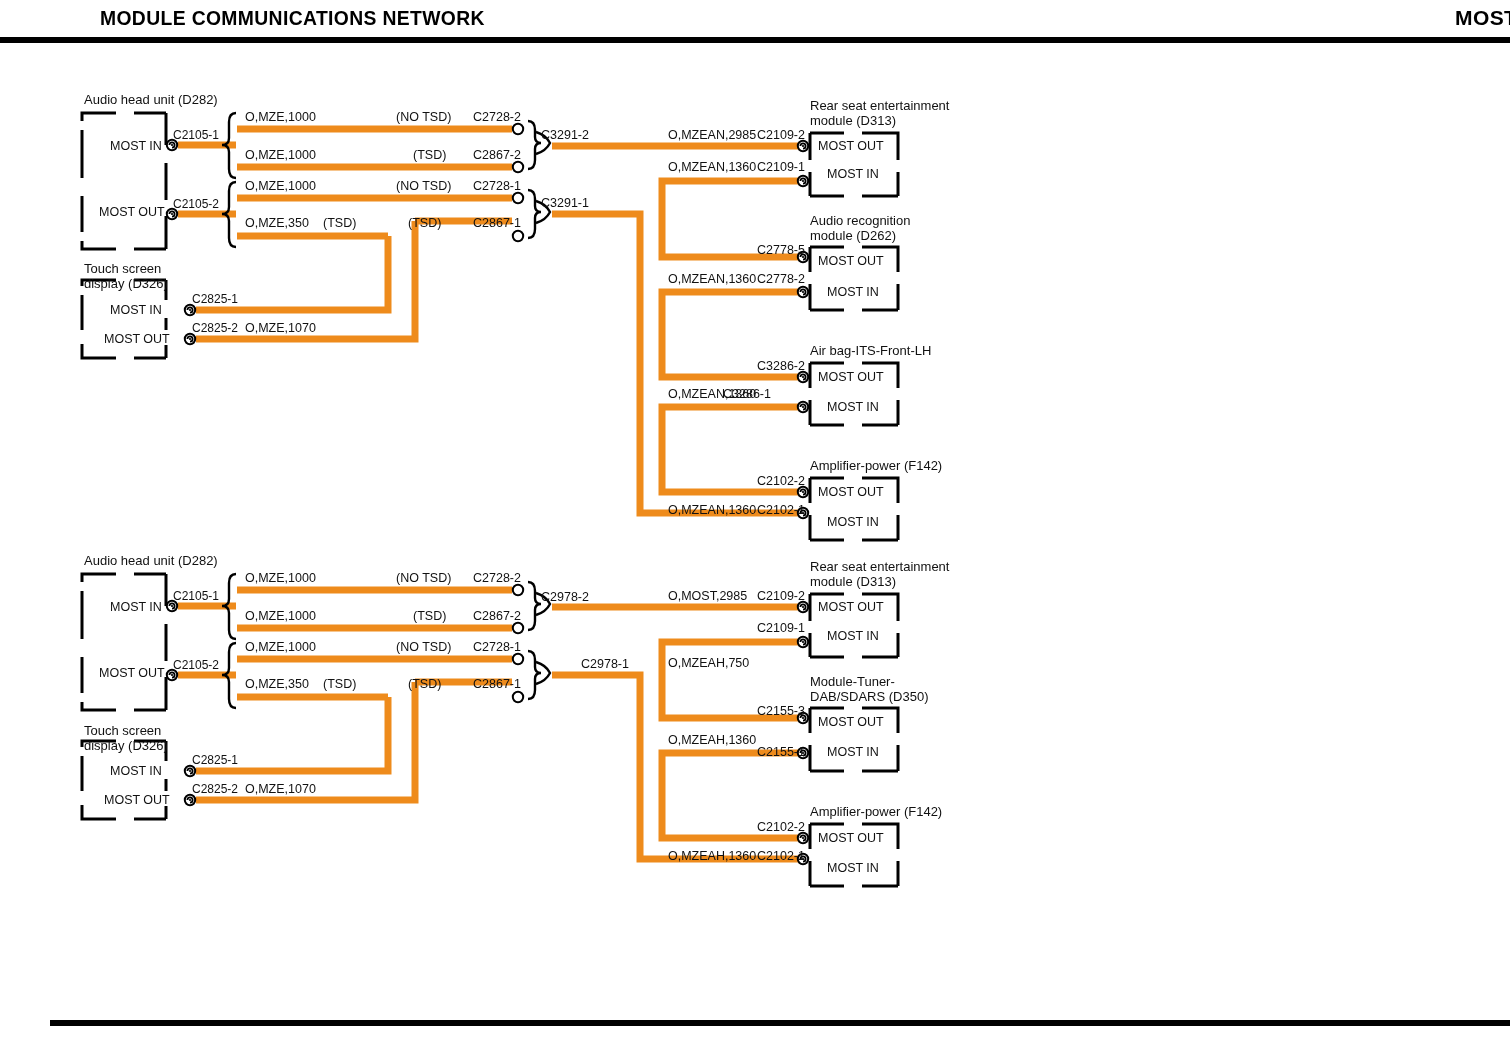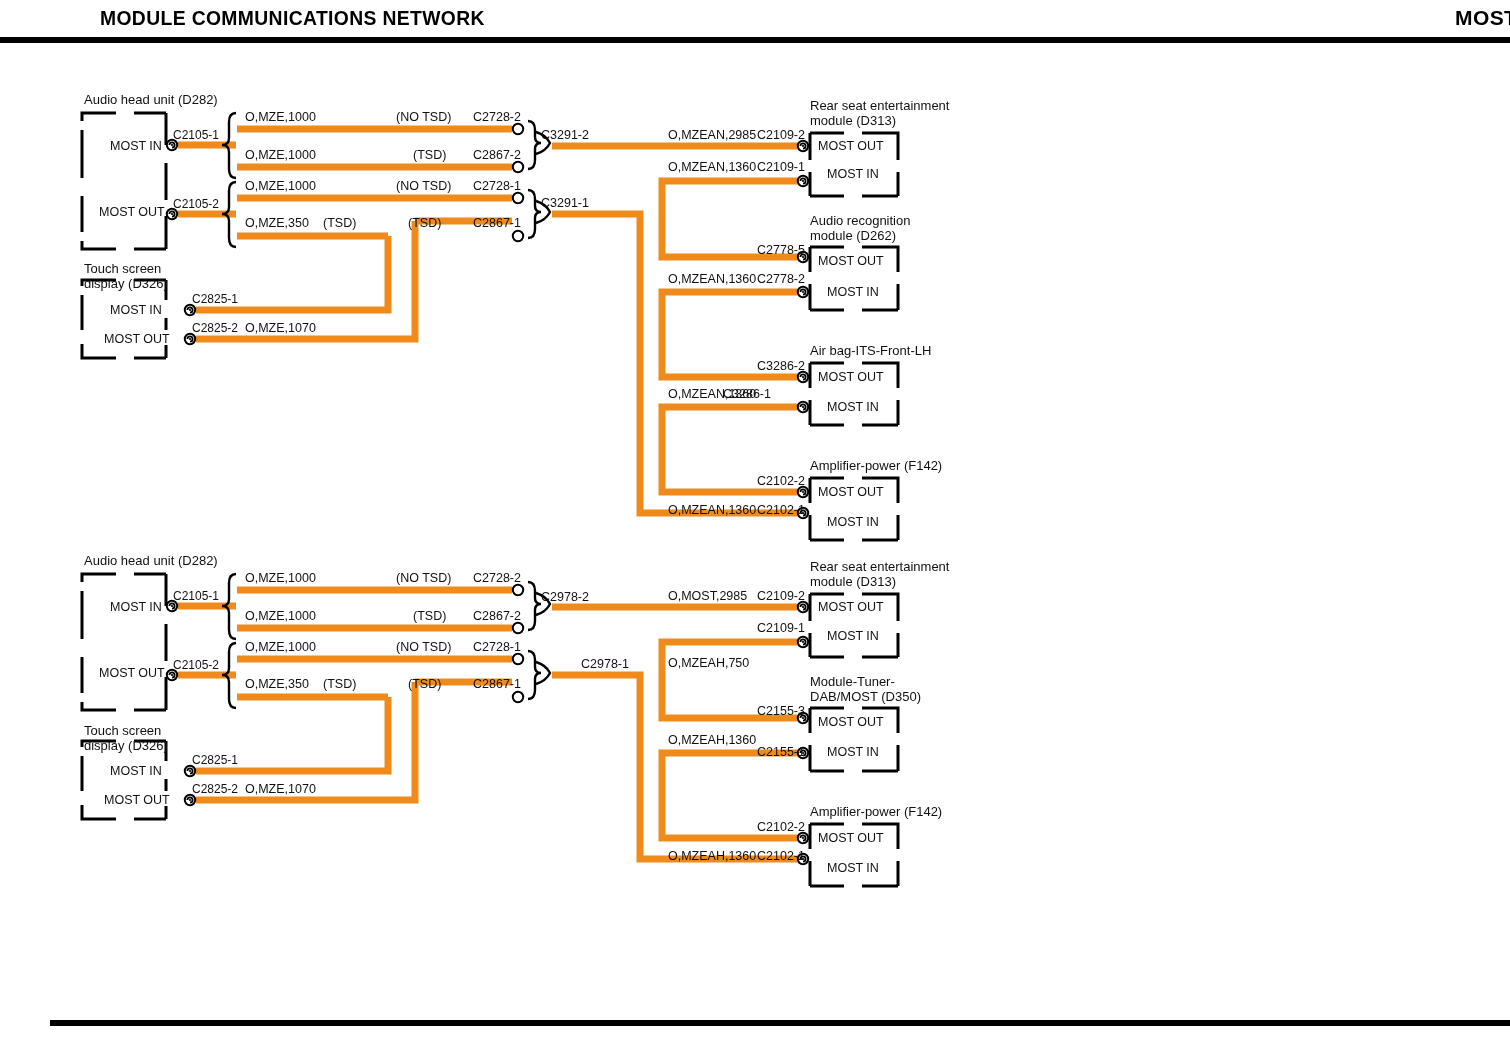--- a/index.html
+++ b/index.html
@@ -332,21 +332,21 @@
 
   <div class="lbl" style="left:541px;top:590px;">C2978-2</div>
   <div class="lbl" style="left:541px;top:657px;margin-left:40px;">C2978-1</div>
 
   <div class="lbl mod" style="left:810px;top:560px;">Rear seat entertainment</div>
   <div class="lbl mod" style="left:810px;top:575px;">module (D313)</div>
   <div class="lbl port" style="left:818px;top:600px;">MOST OUT</div>
   <div class="lbl port" style="left:827px;top:629px;">MOST IN</div>
 
   <div class="lbl mod" style="left:810px;top:675px;">Module-Tuner-</div>
-  <div class="lbl mod" style="left:810px;top:690px;">DAB/MOST (D350)</div>
+  <div class="lbl mod" style="left:810px;top:690px;">DAB/SDARS (D350)</div>
   <div class="lbl port" style="left:818px;top:715px;">MOST OUT</div>
   <div class="lbl port" style="left:827px;top:745px;">MOST IN</div>
 
   <div class="lbl mod" style="left:810px;top:805px;">Amplifier-power (F142)</div>
   <div class="lbl port" style="left:818px;top:831px;">MOST OUT</div>
   <div class="lbl port" style="left:827px;top:861px;">MOST IN</div>
 
   <div class="lbl" style="left:668px;top:589px;">O,MOST,2985</div>
   <div class="lbl" style="left:757px;top:589px;">C2109-2</div>
   <div class="lbl" style="left:668px;top:621px;margin-top:35px;">O,MZEAH,750</div>

